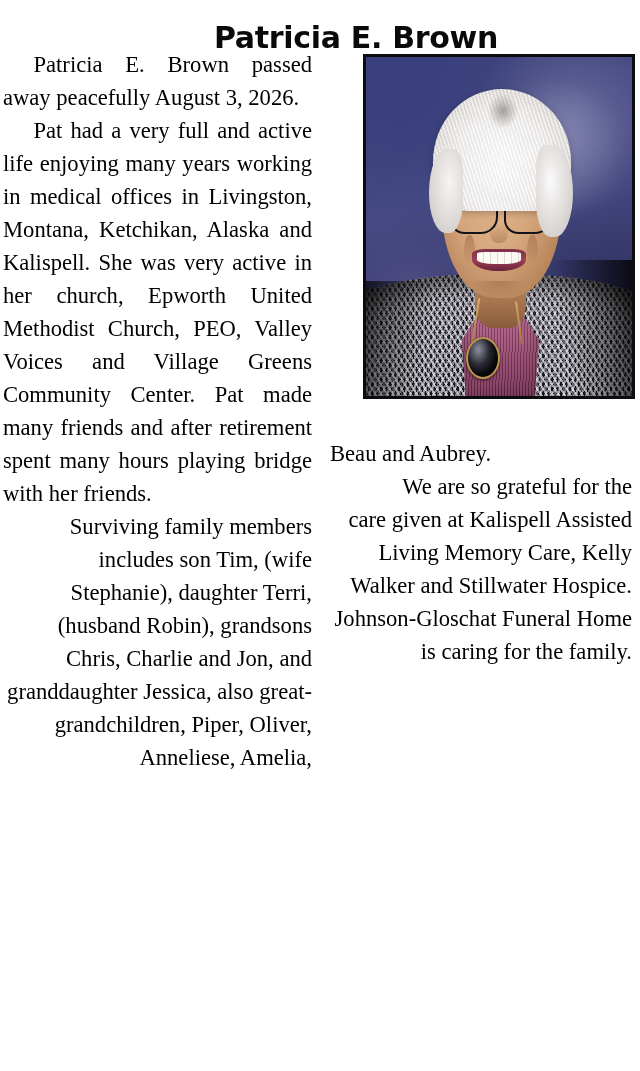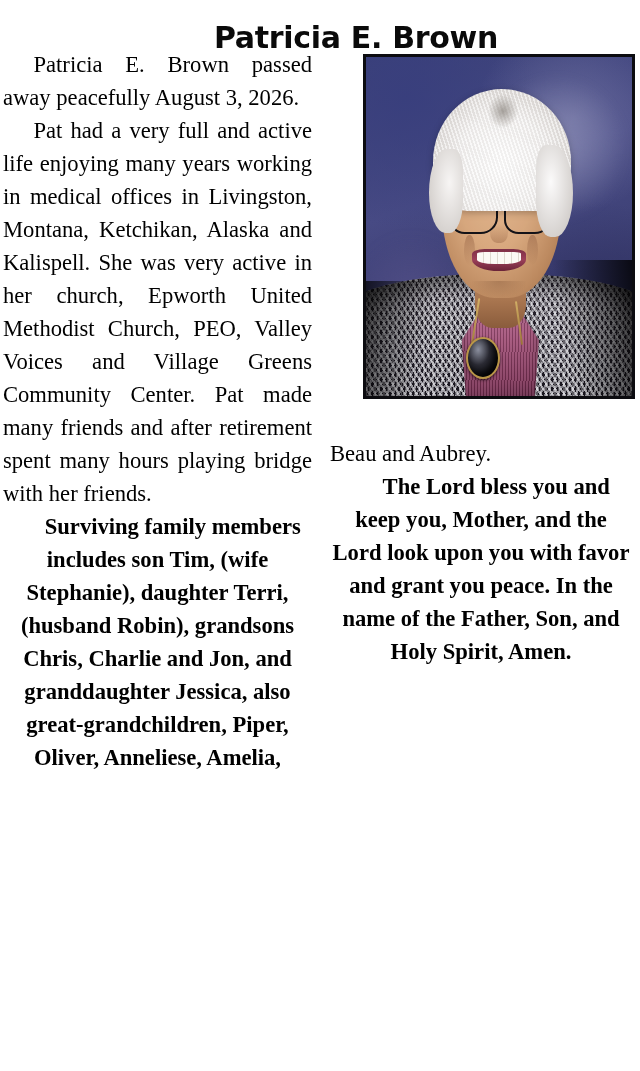--- a/index.html
+++ b/index.html
@@ -352,22 +352,21 @@
     top: 48px;
     width: 309px;
   }
   .col-right {
     left: 330px;
     top: 411px;
     width: 302px;
     margin-top: 26px;
   }
   .col p:last-child {
-    text-align: center;
-    font-weight: bold;
+    text-align: right;
   }
 </style>
 </head>
 <body>
 
 <h1 class="headline">Patricia  E. Brown</h1>
 
 <div class="photo-frame">
   <div class="photo">
     <div class="bg-base"></div>
@@ -419,14 +418,14 @@
 </div>
 
 <div class="col col-left">
   <p style="text-indent: 1.35em;">Patricia E. Brown passed away peacefully August 3, 2026.</p>
   <p>Pat had a very full and ac­tive life enjoying many years working in medical offices in Livingston, Montana, Ketchikan, Alaska and Ka­lispell. She was very active in her church, Epworth United Methodist Church, PEO, Valley Voices and Village Greens Community Center. Pat made many friends and after retirement spent many hours playing bridge with her friends.</p>
   <p>Surviving family mem­bers includes son Tim, (wife Stephanie), daughter Terri, (husband Robin), grandsons Chris, Charlie and Jon, and granddaughter Jessica, also great-grandchildren, Piper, Oliver, Anneliese, Amelia,</p>
 </div>
 
 <div class="col col-right">
   <p style="text-indent: 0px;">Beau and Aubrey.</p>
-  <p>The Lord bless you and keep you, Mother, and the Lord look upon you with fa­vor and grant you peace. In the name of the Father, Son, and Holy Spirit, Amen.</p>
+  <p>We are so grateful for the care given at Kalispell As­sisted Living Memory Care, Kelly Walker and Stillwater Hospice. Johnson-Gloschat Funeral Home is caring for the family.</p>
 </div>
 
 </body></html>

